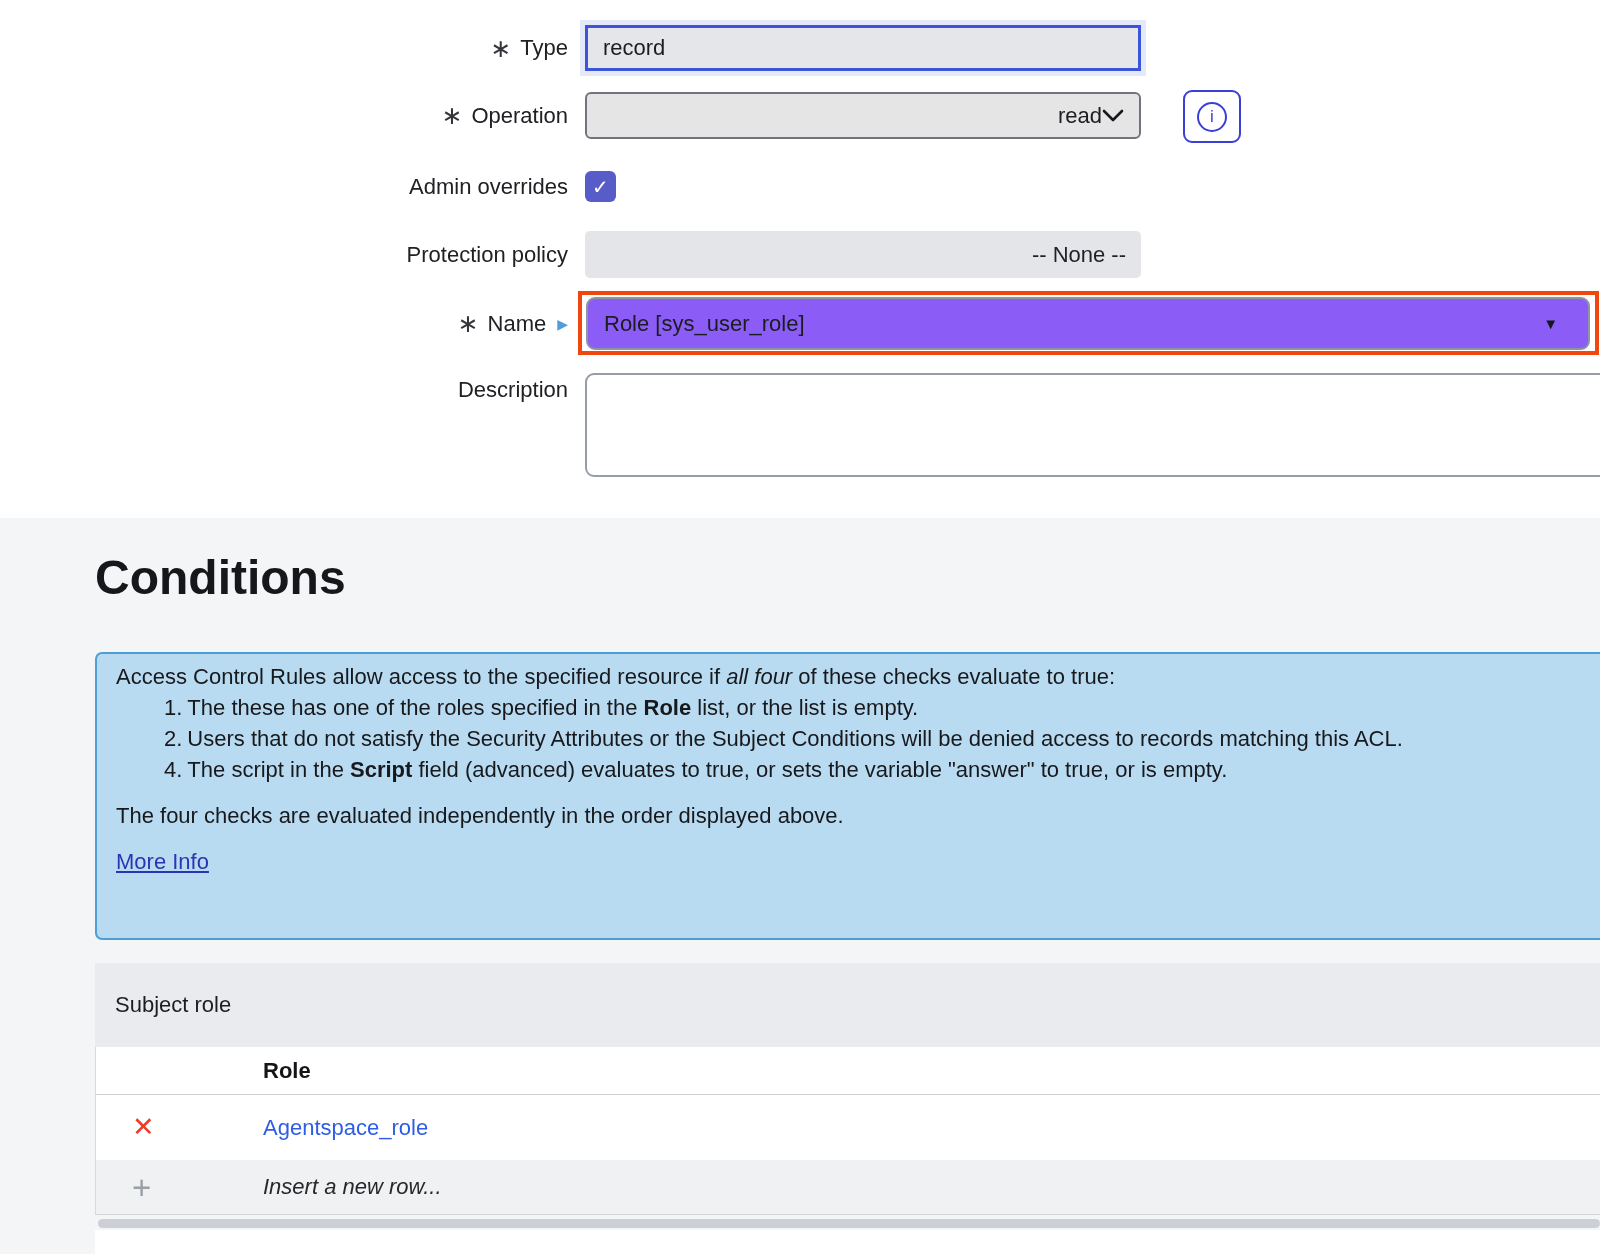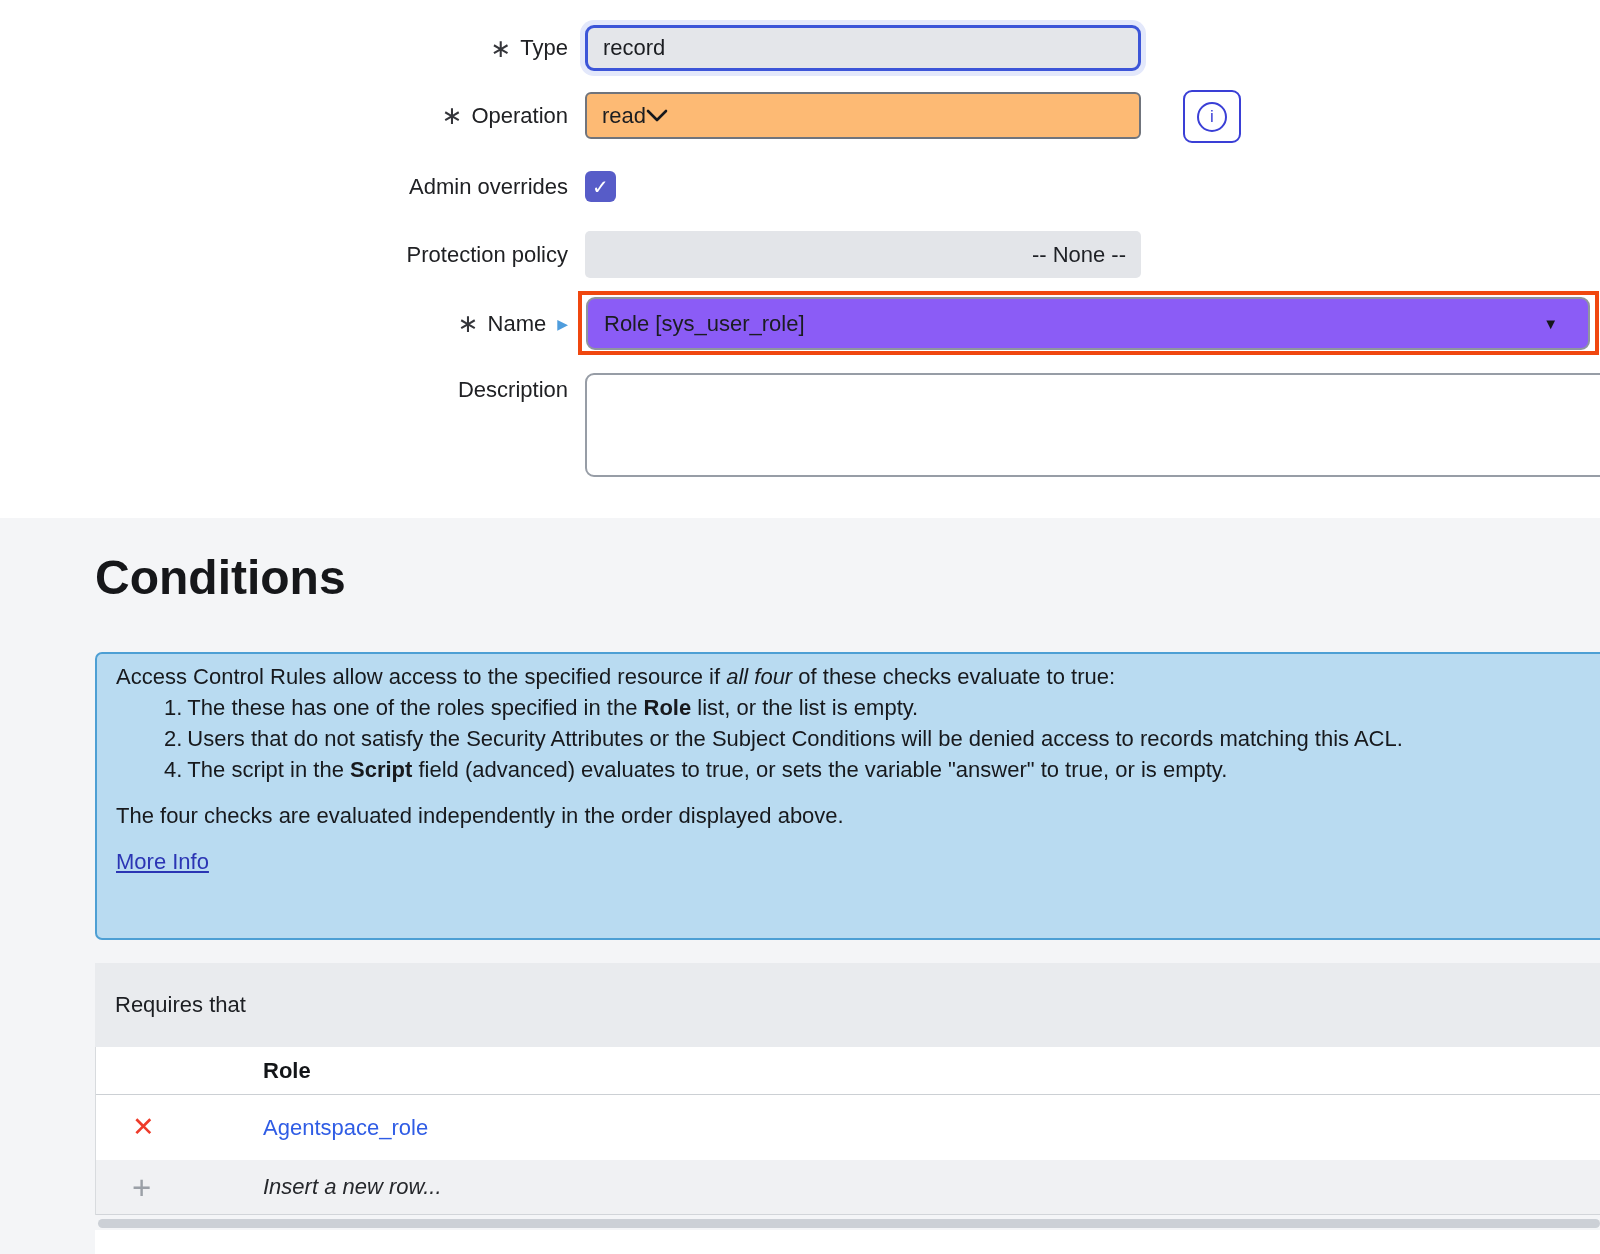--- a/index.html
+++ b/index.html
@@ -16,27 +16,27 @@
     display:flex; align-items:center; justify-content:flex-end; gap:9px;
     color:#202124; white-space:nowrap;
   }
   .req { font-size:25px; color:#34353a; line-height:1; }
   .ref-arrow { font-size:14px; color:#4f9ddd; margin-left:2px; }
 
   
   .field { position:absolute; display:flex; align-items:center; padding:0 15px; }
   .field-type {
     left:585px; top:25px; width:556px; height:46px;
-    background:#e4e6ea; border:3px solid #3c55d8; border-radius:9px;
+    background:#e4e6ea; border:3px solid #3c55d8; border-radius:0;
     box-shadow:0 0 0 5px #e3e8fb;
   }
   .field-select {
     left:585px; top:92px; width:556px; height:47px;
-    background:#fdba74; border:2px solid #70747c; border-radius:6px;
-    justify-content:flex-start; cursor:pointer;
+    background:#e5e5e5; border:2px solid #70747c; border-radius:6px;
+    justify-content:flex-end; cursor:pointer;
   }
   .chevron svg { display:block; }
   .info-btn {
     position:absolute; left:1183px; top:90px; width:58px; height:53px;
     background:#ffffff; border:2px solid #3a3fd6; border-radius:9px;
     display:flex; align-items:center; justify-content:center; cursor:pointer;
   }
   .info-circle {
     width:30px; height:30px; border:2px solid #3a3fd6; border-radius:50%;
     display:flex; align-items:center; justify-content:center;
@@ -187,21 +187,21 @@
       <ol>
         <li><span class="num">1.</span><span>The these has one of the roles specified in the </span><b>Role</b><span> list, or the list is empty.</span></li>
         <li><span class="num">2.</span><span>Users that do not satisfy the Security Attributes or the Subject Conditions will be denied access to records matching this ACL.</span><b></b><span></span></li>
         <li><span class="num">4.</span><span>The script in the </span><b>Script</b><span> field (advanced) evaluates to true, or sets the variable "answer" to true, or is empty.</span></li>
       </ol>
       <p class="footer-line">The four checks are evaluated independently in the order displayed above.</p>
       <a class="more-info">More Info</a>
     </div>
 
     <div class="band">
-      <span>Requires that</span>
+      <span>Subject role</span>
     </div>
 
     <div class="listtable">
       <div class="lrow thead">
         <div class="action-cell"></div>
         <div>Role</div>
       </div>
       <div class="lrow drow">
         <div class="action-cell">
           <span class="del">✕</span>

